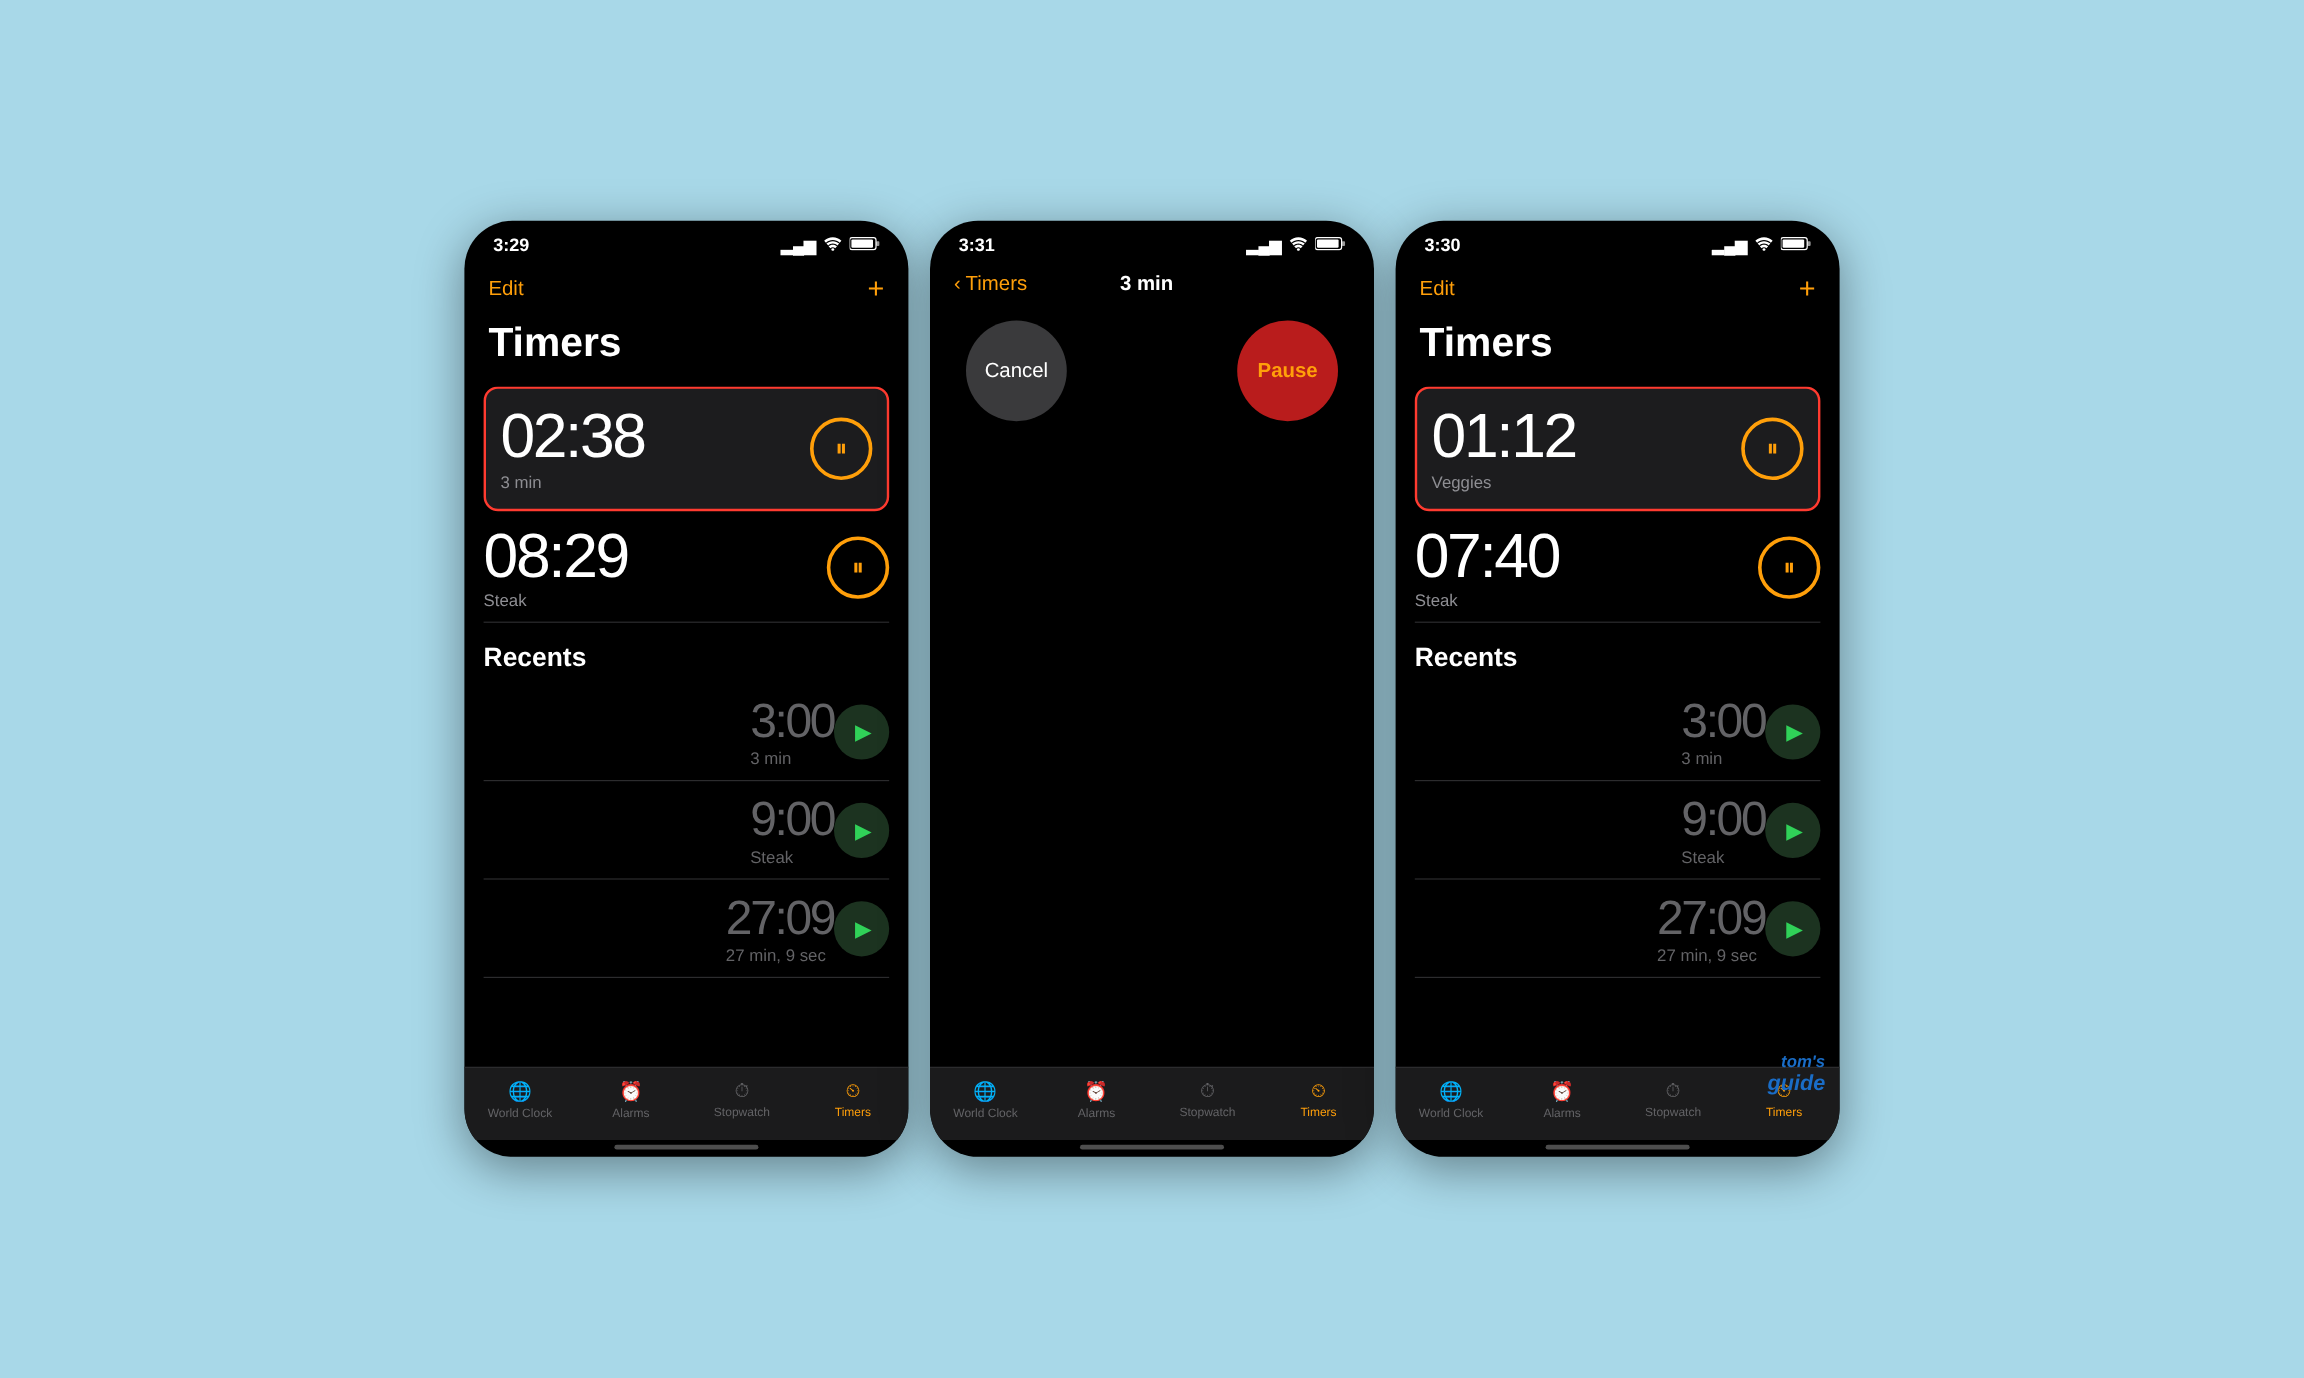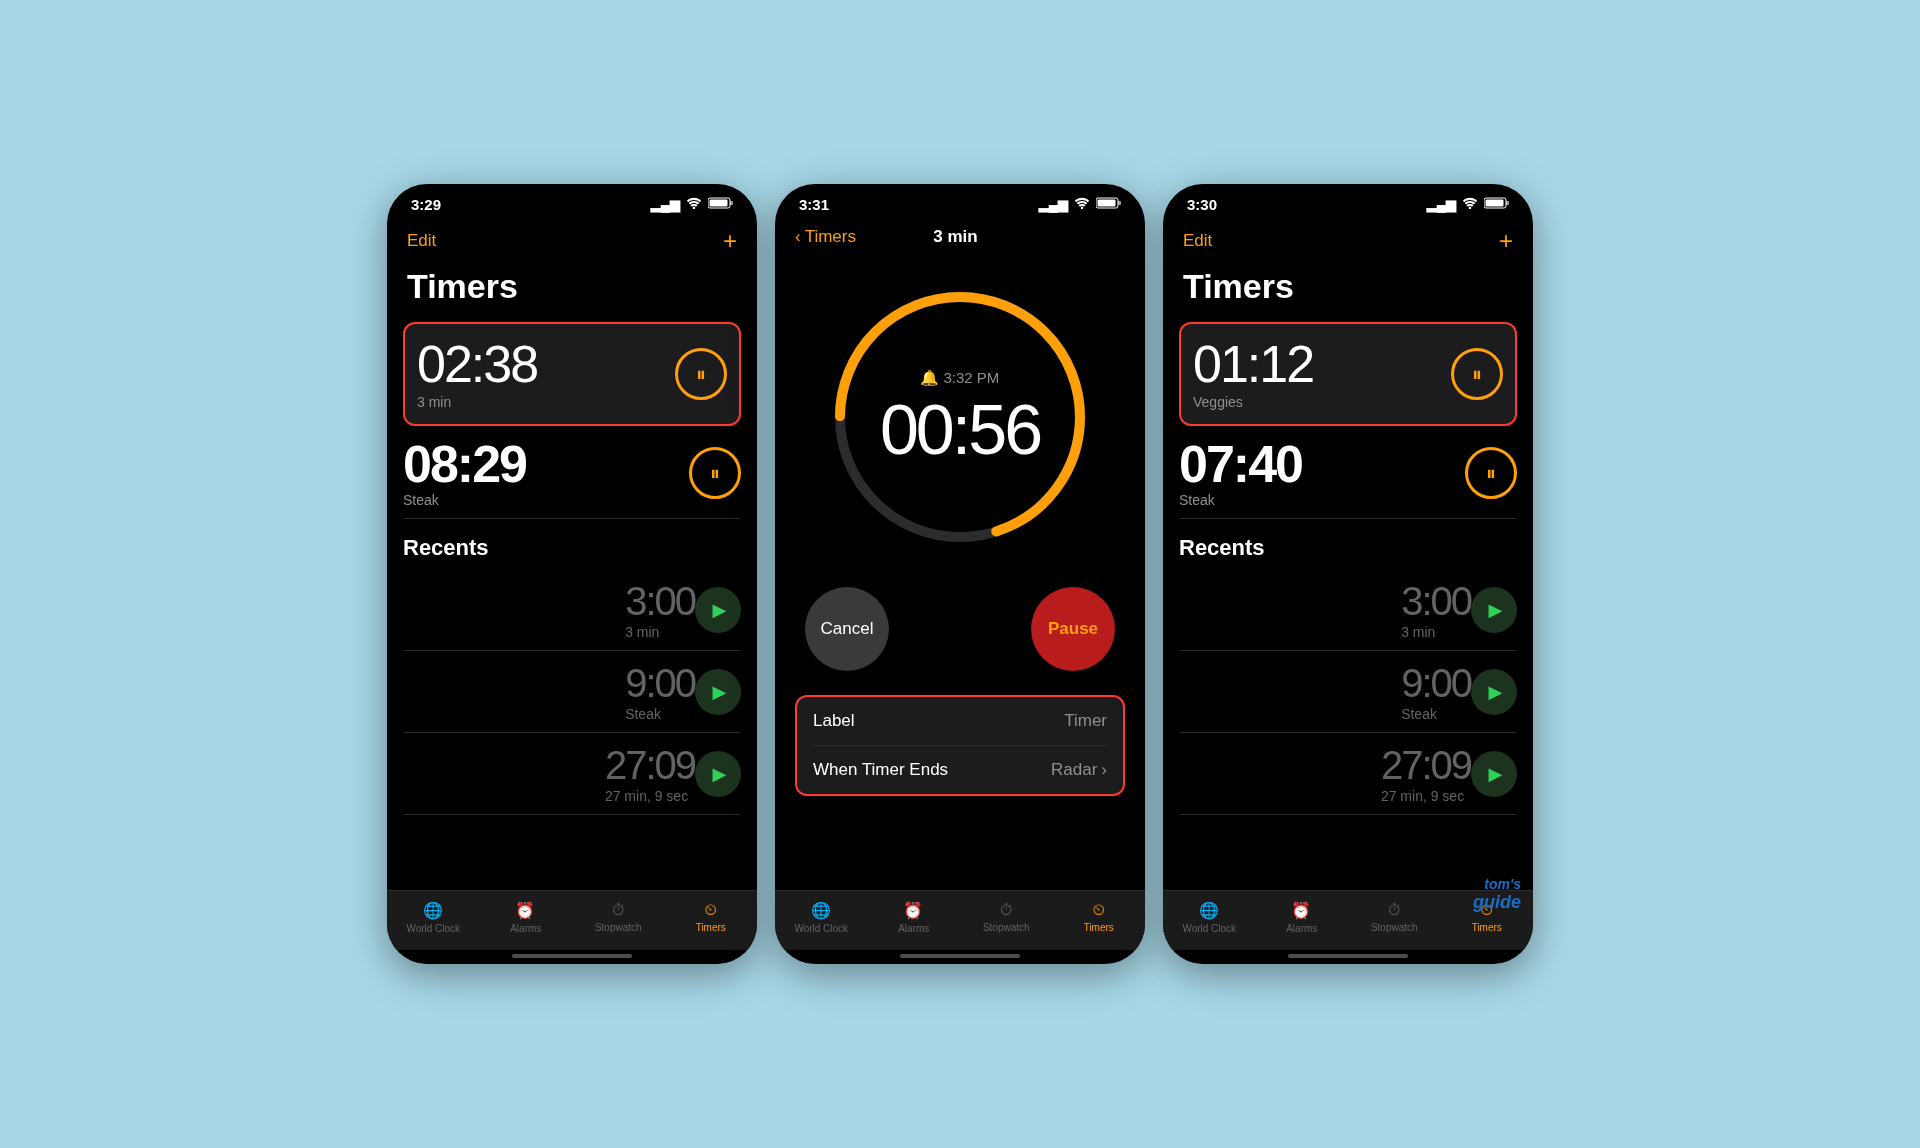--- a/index.html
+++ b/index.html
@@ -131,21 +131,21 @@
     .timer-row {
       display: flex;
       justify-content: space-between;
       align-items: center;
       padding: 10px 0;
       border-bottom: 1px solid #2c2c2e;
     }
     .timer-row-display {
       color: #fff;
       font-size: 52px;
-      font-weight: 700;
+      font-weight: 400;
       letter-spacing: -2px;
       line-height: 1;
     }
     .timer-row-label {
       color: #8e8e93;
       font-size: 14px;
       margin-top: 2px;
     }
     .section-title {
       color: #fff;
@@ -458,56 +458,30 @@
     <div class="timer-detail-screen">
       <div class="detail-header">
         <div class="back-btn">
           <span>‹</span>
           <span>Timers</span>
         </div>
         <span class="center-title">3 min</span>
         <span style="width:70px;"></span>
       </div>
 
-      <div class="circle-container">
-        <svg class="circle-svg" viewBox="0 0 280 280">
-
-          <circle cx="140" cy="140" r="120" fill="none" stroke="#2c2c2e" stroke-width="10"></circle>
-
-          <circle cx="140" cy="140" r="120" fill="none" stroke="#FF9F0A" stroke-width="10" stroke-dasharray="528 226" stroke-dashoffset="188" stroke-linecap="round" transform="rotate(-90 140 140)"></circle>
-        </svg>
-        <div class="circle-inner">
-          <div class="bell-time" style="justify-content:center; color:#8e8e93; font-size:15px; margin-bottom:8px;">🔔 3:32 PM</div>
-          <div class="countdown-large">00:56</div>
-        </div>
-      </div>
 
       <div class="detail-controls">
         <div class="cancel-btn">
           <span>Cancel</span>
         </div>
         <div class="pause-btn-large">
           <span>Pause</span>
         </div>
       </div>
 
-      <div class="options-panel">
-        <div class="option-row">
-          <span class="option-label">Label</span>
-          <span class="option-value">Timer</span>
-        </div>
-        <div class="option-divider"></div>
-        <div class="option-row">
-          <span class="option-label">When Timer Ends</span>
-          <span class="option-value">
-            <span>Radar</span>
-            <span>›</span>
-          </span>
-        </div>
-      </div>
     </div>
 
     <div class="tab-bar">
       <div class="tab-item tab-inactive">
         <span>🌐</span>
         <span style="font-size:10px;">World Clock</span>
       </div>
       <div class="tab-item tab-inactive">
         <span>⏰</span>
         <span style="font-size:10px;">Alarms</span>

